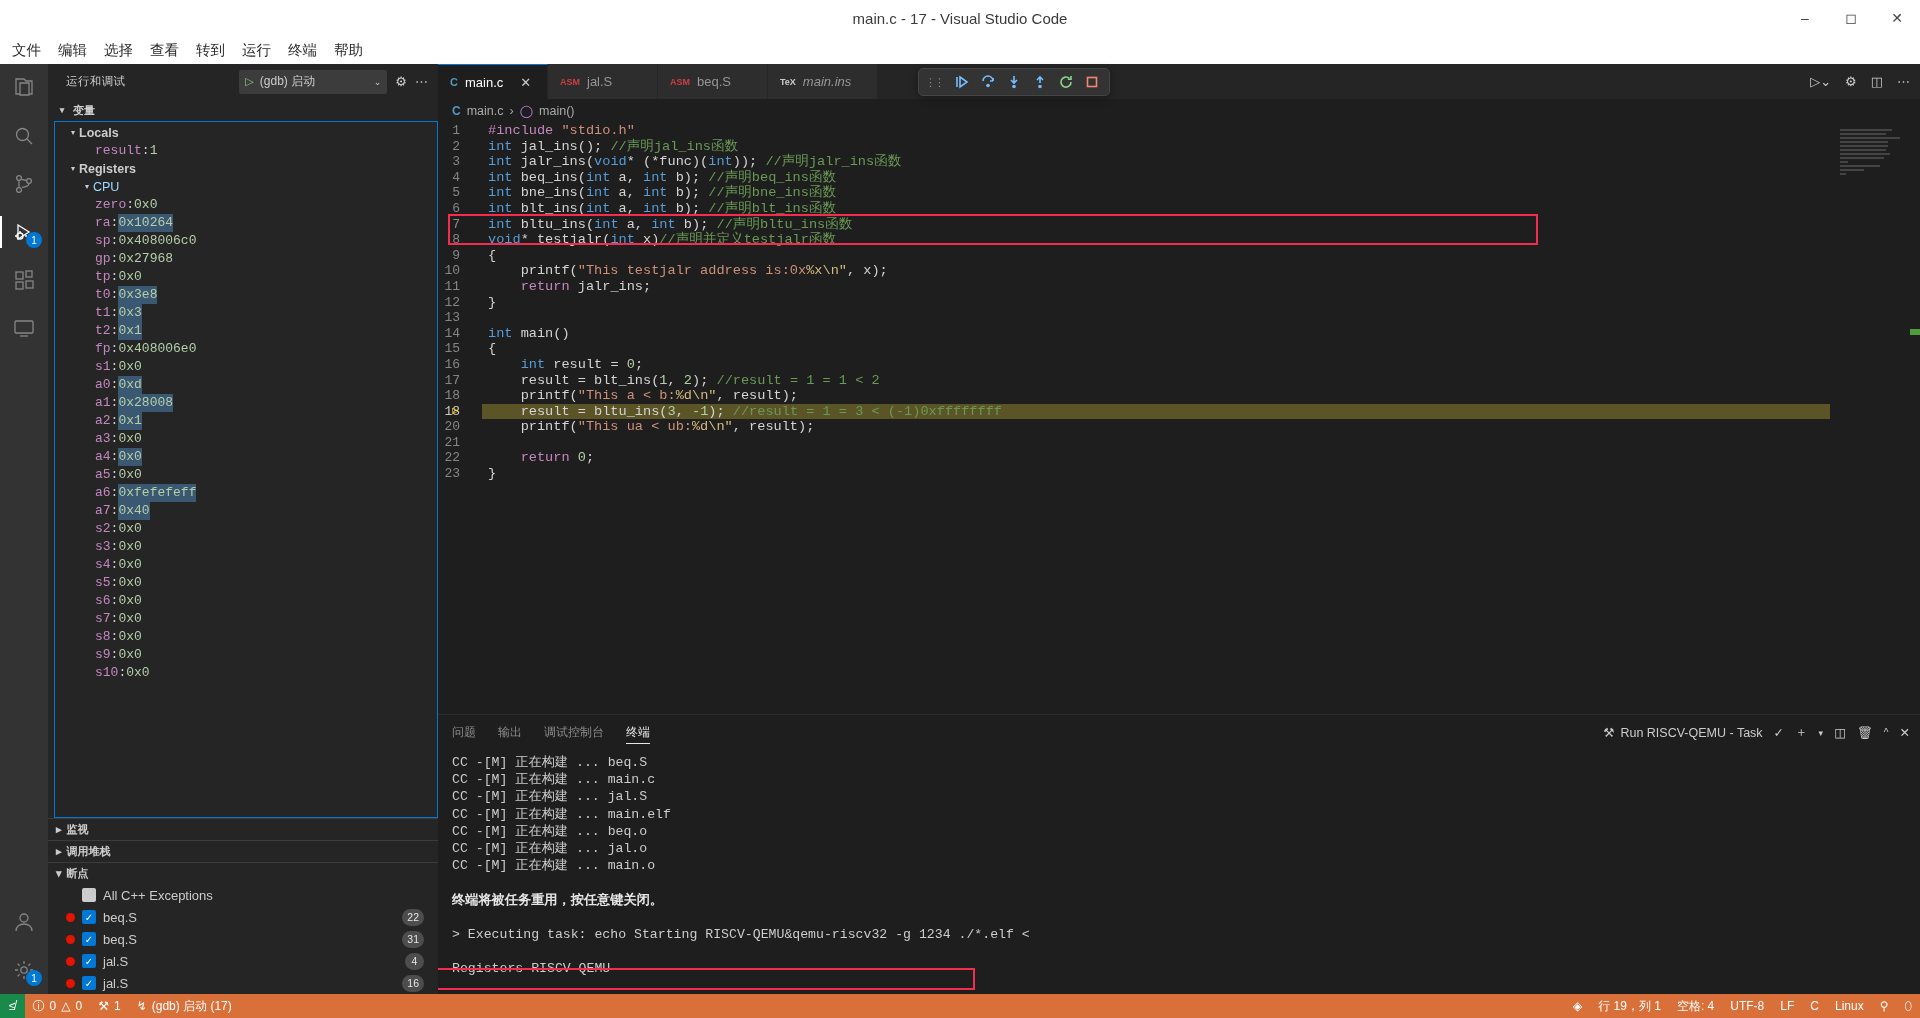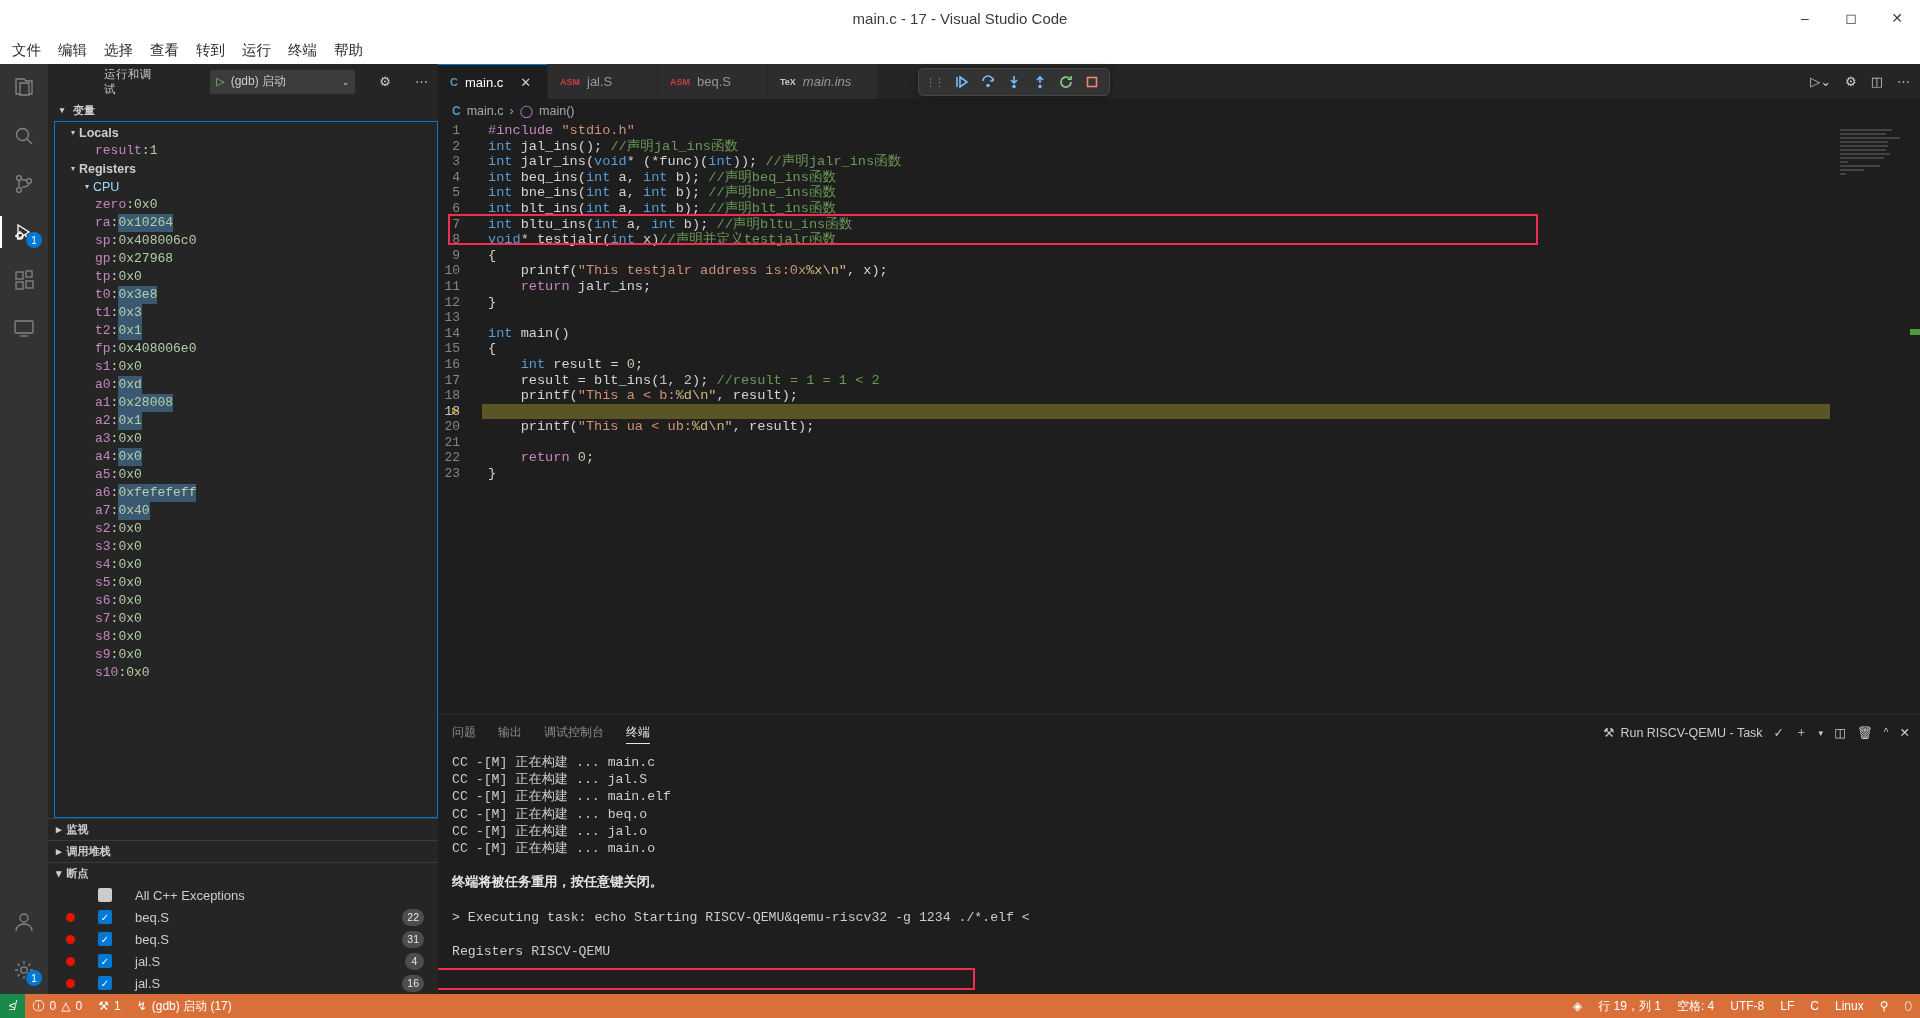--- a/index.html
+++ b/index.html
@@ -32,21 +32,21 @@
   .actitem{ width:48px; height:48px; display:flex; align-items:center; justify-content:center; position:relative; }
   .actitem svg{ width:24px; height:24px; stroke:#868686; fill:none; stroke-width:1.3; }
   .actitem.active svg{ stroke:#ffffff; }
   .actitem.active::before{ content:""; position:absolute; left:0; top:8px; bottom:8px; width:2px; background:#fff;}
   .badge{ position:absolute; right:6px; bottom:8px; background:#0078d4; color:#fff; border-radius:9px;
           min-width:16px; height:16px; font-size:10px; display:flex; align-items:center; justify-content:center; padding:0 4px;}
   .actspacer{ flex:1; }
 
   
   .sidebar{ width:390px; background:#252526; flex:0 0 390px; display:flex; flex-direction:column; min-height:0; position:relative;}
-  .sb-head{ height:35px; display:flex; align-items:center; padding:0 10px 0 18px; gap:24px;margin-left:38px; }
+  .sb-head{ height:35px; display:flex; align-items:center; padding:0 10px 0 18px; gap:8px; }
   .sb-head .ttl{ font-size:11.5px; color:#cccccc; letter-spacing:.4px;}
   .sb-head .spacer{ flex:1;}
   .launchbox{ display:flex; align-items:center; background:#3c3c3c; border-radius:2px; height:24px; padding:0 6px; gap:6px; width:148px;}
   .launchbox .play{ color:#89d185; font-size:11px; }
   .launchbox .lbl{ font-size:12px; color:#cccccc; flex:1;}
   .launchbox .chev{ color:#cccccc; font-size:9px;}
   .gear,.dots{ color:#cccccc; font-size:13px; }
 
   .section-hdr{ height:22px; display:flex; align-items:center; gap:5px; padding-left:8px;
       font-size:11px; font-weight:bold; color:#cccccc; cursor:default;}
@@ -60,21 +60,21 @@
   .grpname{ color:#cccccc; font-weight:bold; font-family:"Liberation Sans", sans-serif; font-size:12.5px;}
   .grpname.cpu{ color:#9cdcfe; font-weight:normal;}
   .vname{ color:#c586c0; }
   .vsep{ color:#cccccc; }
   .vval{ color:#b5cea8; }
   .vval.hl{ background:#3a5871; }
 
   .collapsed-row{ height:22px; border-top:1px solid #3b3b3b; display:flex; align-items:center; gap:5px; padding-left:8px;
       font-size:11px; font-weight:bold; color:#cccccc;}
 
-  .bp-row{ height:22px; display:flex; align-items:center; font-size:13px; color:#cccccc; padding-left:18px; gap:23px;}
+  .bp-row{ height:22px; display:flex; align-items:center; font-size:13px; color:#cccccc; padding-left:18px; gap:7px;}
   .bp-dot{ width:9px; height:9px; border-radius:50%; background:#e51400; flex:0 0 9px;}
   .bp-dot.hidden{ visibility:hidden;}
   .chk{ width:14px; height:14px; border-radius:2px; background:#0078d4; color:#fff; font-size:10px; display:flex;
         align-items:center; justify-content:center; flex:0 0 14px;}
   .chk.off{ background:#cccccc; color:#cccccc;}
   .bp-row .lnum{ margin-left:auto; margin-right:14px; background:#4d4d4d; color:#e6e6e6; border-radius:9px; font-size:10.5px;
         min-width:19px; height:17px; display:flex; align-items:center; justify-content:center; padding:0 5px;}
 
   
   .editorarea{ flex:1; display:flex; flex-direction:column; min-width:0; background:#1e1e1e; }
@@ -536,21 +536,21 @@
             <div class="cline"><span class="gutter">9</span><span class="ctext"><span class="pl">{</span></span></div>
             <div class="cline"><span class="gutter">10</span><span class="ctext"><span class="pl">    printf(</span><span class="str">"This testjalr address is:0x</span><span class="esc">%x</span><span class="esc">\n"</span><span class="pl">, x);</span></span></div>
             <div class="cline"><span class="gutter">11</span><span class="ctext"><span class="pl">    </span><span class="kw2">return</span><span class="pl"> jalr_ins;</span></span></div>
             <div class="cline"><span class="gutter">12</span><span class="ctext"><span class="pl">}</span></span></div>
             <div class="cline"><span class="gutter">13</span><span class="ctext"></span></div>
             <div class="cline"><span class="gutter">14</span><span class="ctext"><span class="kw">int</span><span class="pl"> main()</span></span></div>
             <div class="cline"><span class="gutter">15</span><span class="ctext"><span class="pl">{</span></span></div>
             <div class="cline"><span class="gutter">16</span><span class="ctext"><span class="pl">    </span><span class="kw">int</span><span class="pl"> result = </span><span class="num">0</span><span class="pl">;</span></span></div>
             <div class="cline"><span class="gutter">17</span><span class="ctext"><span class="pl">    result = blt_ins(</span><span class="num">1</span><span class="pl">, </span><span class="num">2</span><span class="pl">); </span><span class="cmt">//result = 1 = 1 &lt; 2</span></span></div>
             <div class="cline"><span class="gutter">18</span><span class="ctext"><span class="pl">    printf(</span><span class="str">"This a &lt; b:</span><span class="esc">%d</span><span class="esc">\n"</span><span class="pl">, result);</span></span></div>
-            <div class="cline cur"><div class="hl-line-bg"></div><span class="arrow">▷</span><span class="gutter">18</span></div>
+            <div class="cline cur"><div class="hl-line-bg"></div><span class="arrow">▷</span><span class="gutter">18</span><span class="ctext"><span class="pl">    result = bltu_ins(</span><span class="num">3</span><span class="pl">, </span><span class="num">-1</span><span class="pl">); </span><span class="cmt">//result = 1 = 3 &lt; (-1)0xffffffff</span></span></div>
             <div class="cline"><span class="gutter">20</span><span class="ctext"><span class="pl">    printf(</span><span class="str">"This ua &lt; ub:</span><span class="esc">%d</span><span class="esc">\n"</span><span class="pl">, result);</span></span></div>
             <div class="cline"><span class="gutter">21</span><span class="ctext"></span></div>
             <div class="cline"><span class="gutter">22</span><span class="ctext"><span class="pl">    </span><span class="kw2">return</span><span class="pl"> </span><span class="num">0</span><span class="pl">;</span></span></div>
             <div class="cline"><span class="gutter">23</span><span class="ctext"><span class="pl">}</span></span></div>
           </div>
         <div class="minimap">
           <div class="mm-ln" style="width:52px"></div>
             <div class="mm-ln" style="width:46px"></div>
           <div class="mm-ln" style="width:60px"></div>
             <div class="mm-ln" style="width:48px"></div>
@@ -583,20 +583,21 @@
             <span>＋</span>
             <span style="font-size:9px">▾</span>
             <span>◫</span>
             <span>🗑</span>
             <span style="font-size:10px">^</span>
             <span>✕</span>
           </div>
         </div>
         <div class="termbody">
           <div id="term-lines">
+              <div class="tline">CC -[M] 正在构建 ... beq.S</div>
               <div class="tline">CC -[M] 正在构建 ... main.c</div>
               <div class="tline">CC -[M] 正在构建 ... jal.S</div>
               <div class="tline">CC -[M] 正在构建 ... main.elf</div>
               <div class="tline">CC -[M] 正在构建 ... beq.o</div>
               <div class="tline">CC -[M] 正在构建 ... jal.o</div>
               <div class="tline">CC -[M] 正在构建 ... main.o</div>
               <div class="tline">&nbsp;</div>
               <div class="tline bold">终端将被任务重用，按任意键关闭。</div>
               <div class="tline">&nbsp;</div>
               <div class="tline">&gt; Executing task: echo Starting RISCV-QEMU&amp;qemu-riscv32 -g 1234 ./*.elf &lt;</div>

